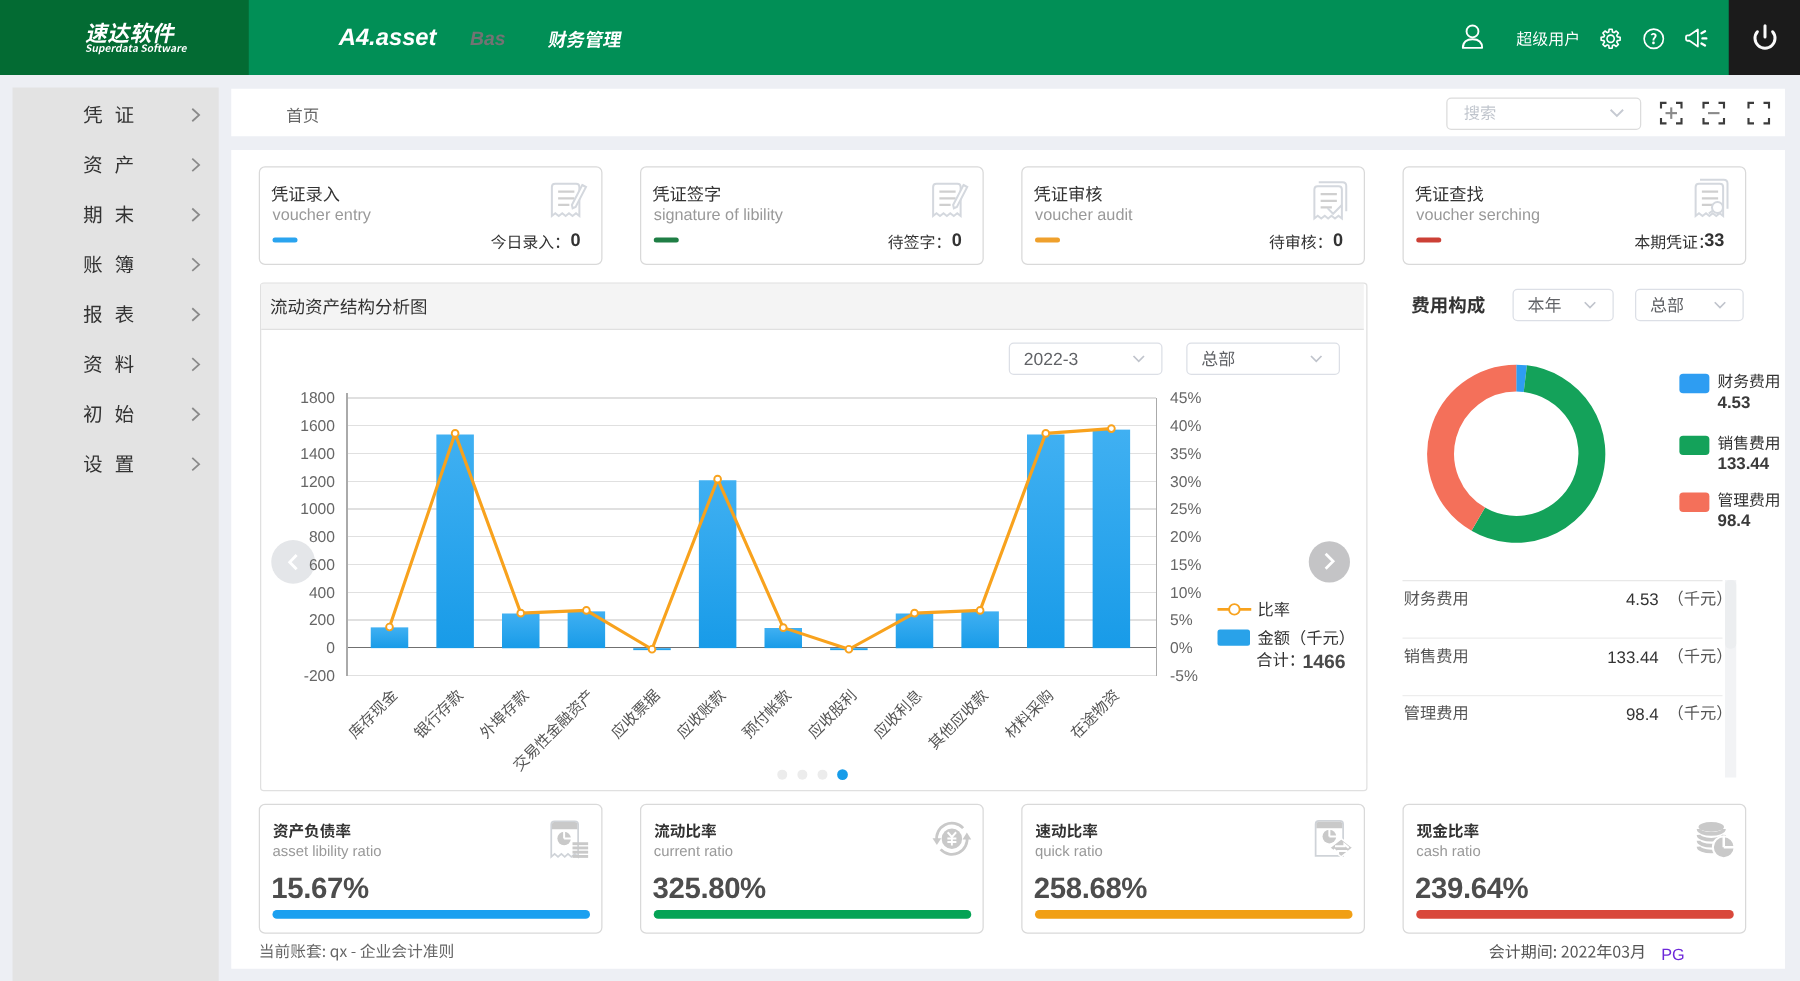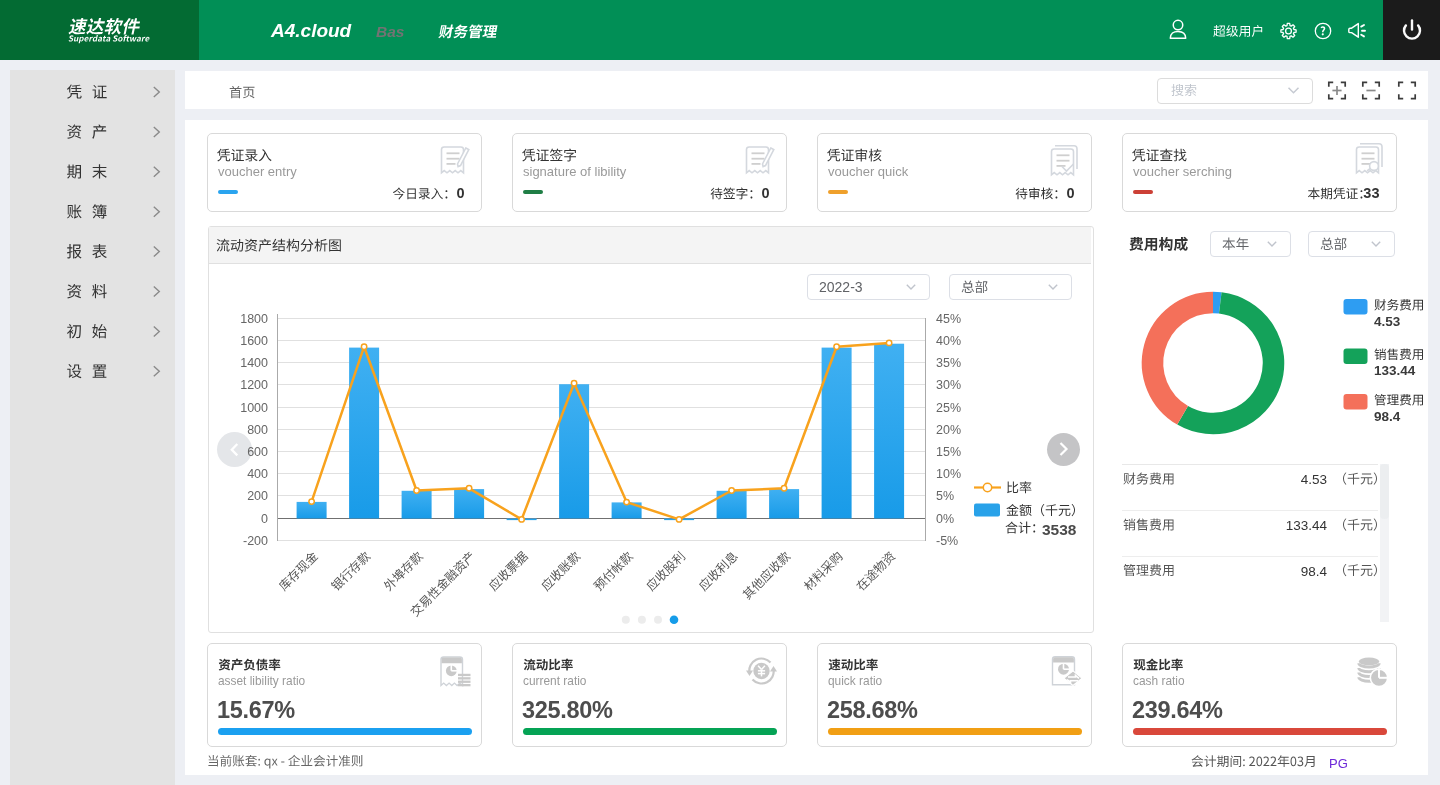--- a/index.html
+++ b/index.html
@@ -1,43 +1,43 @@
 <!DOCTYPE html>
 <html><head><meta charset="utf-8"><style>html,body{margin:0;padding:0}body{width:1440px;height:785px;position:relative;overflow:hidden;font-family:'Liberation Sans',sans-serif;background:#edeff4}</style></head><body>
 <div style="position:absolute;left:0;top:0;width:1440px;height:60px;background:#018f56"></div>
 <div style="position:absolute;left:0;top:0;width:199px;height:60px;background:#036b33"></div>
 <div style="position:absolute;left:1383px;top:0;width:57px;height:60px;background:#1b1b1b"></div>
-<div style="position:absolute;left:271px;top:20px;font:italic bold 19px 'Liberation Sans',sans-serif;color:#fff">A4.cloud</div>
+<div style="position:absolute;left:271px;top:20px;font:italic bold 19px 'Liberation Sans',sans-serif;color:#fff">A4.asset</div>
 <div style="position:absolute;left:376px;top:23px;font:italic bold 15.5px 'Liberation Sans',sans-serif;color:#737373">Bas</div>
 <div style="position:absolute;left:10px;top:70px;width:165px;height:715px;background:#e3e3e3"></div>
 <div style="position:absolute;left:185px;top:71px;width:1243px;height:38px;background:#fff"></div>
 <div style="position:absolute;left:1157px;top:77.5px;width:154px;height:24px;background:#fff;border:1px solid #dcdcdc;border-radius:4px"></div>
 <div style="position:absolute;left:185px;top:120px;width:1243px;height:655px;background:#fff"></div>
 <div style="position:absolute;left:207px;top:133px;width:273px;height:77px;border:1px solid #d9d9d9;border-radius:5px;background:#fff"></div>
 <div style="position:absolute;left:218px;top:163.5px;font:13px 'Liberation Sans',sans-serif;color:#999">voucher entry</div>
 <div style="position:absolute;left:217.5px;top:190px;width:20.5px;height:4px;border-radius:2px;background:#2aa4ef"></div>
 <div style="position:absolute;left:427px;top:185.2px;width:37.5px;text-align:right;font:bold 14.5px 'Liberation Sans',sans-serif;color:#333">0</div>
 <div style="position:absolute;left:512px;top:133px;width:273px;height:77px;border:1px solid #d9d9d9;border-radius:5px;background:#fff"></div>
 <div style="position:absolute;left:523px;top:163.5px;font:13px 'Liberation Sans',sans-serif;color:#999">signature of libility</div>
 <div style="position:absolute;left:522.5px;top:190px;width:20.5px;height:4px;border-radius:2px;background:#1f7e45"></div>
 <div style="position:absolute;left:732px;top:185.2px;width:37.5px;text-align:right;font:bold 14.5px 'Liberation Sans',sans-serif;color:#333">0</div>
 <div style="position:absolute;left:817px;top:133px;width:273px;height:77px;border:1px solid #d9d9d9;border-radius:5px;background:#fff"></div>
-<div style="position:absolute;left:828px;top:163.5px;font:13px 'Liberation Sans',sans-serif;color:#999">voucher quick</div>
+<div style="position:absolute;left:828px;top:163.5px;font:13px 'Liberation Sans',sans-serif;color:#999">voucher audit</div>
 <div style="position:absolute;left:827.5px;top:190px;width:20.5px;height:4px;border-radius:2px;background:#efa02c"></div>
 <div style="position:absolute;left:1037px;top:185.2px;width:37.5px;text-align:right;font:bold 14.5px 'Liberation Sans',sans-serif;color:#333">0</div>
 <div style="position:absolute;left:1122px;top:133px;width:273px;height:77px;border:1px solid #d9d9d9;border-radius:5px;background:#fff"></div>
 <div style="position:absolute;left:1133px;top:163.5px;font:13px 'Liberation Sans',sans-serif;color:#999">voucher serching</div>
 <div style="position:absolute;left:1132.5px;top:190px;width:20.5px;height:4px;border-radius:2px;background:#cc4036"></div>
 <div style="position:absolute;left:1342px;top:185.2px;width:37.5px;text-align:right;font:bold 14.5px 'Liberation Sans',sans-serif;color:#333">33</div>
 <div style="position:absolute;left:208px;top:226px;width:884px;height:405px;border:1px solid #e0e0e0;border-radius:3px;background:#fff"></div>
 <div style="position:absolute;left:209px;top:227px;width:882px;height:36px;background:#f4f4f4;border-bottom:1px solid #e0e0e0"></div>
 <div style="position:absolute;left:807px;top:274px;width:121px;height:24px;border:1px solid #dcdfe6;border-radius:4px;background:#fff"></div>
 <div style="position:absolute;left:819px;top:279px;font:14px 'Liberation Sans',sans-serif;color:#606266">2022-3</div>
 <div style="position:absolute;left:949px;top:274px;width:121px;height:24px;border:1px solid #dcdfe6;border-radius:4px;background:#fff"></div>
-<div style="position:absolute;left:1042px;top:521px;font:bold 15.5px 'Liberation Sans',sans-serif;color:#4a4a4a">3538</div>
+<div style="position:absolute;left:1042px;top:521px;font:bold 15.5px 'Liberation Sans',sans-serif;color:#4a4a4a">1466</div>
 <div style="position:absolute;left:217px;top:432px;width:35px;height:35px;border-radius:50%;background:#e4e6e9"></div>
 <div style="position:absolute;left:1047px;top:432.5px;width:33px;height:33px;border-radius:50%;background:#c4c4c6"></div>
 <div style="position:absolute;left:1210px;top:231px;width:79px;height:24px;border:1px solid #dcdfe6;border-radius:4px;background:#fff"></div>
 <div style="position:absolute;left:1308px;top:231px;width:85px;height:24px;border:1px solid #dcdfe6;border-radius:4px;background:#fff"></div>
 <div style="position:absolute;left:1374px;top:313.5px;font:bold 13.5px 'Liberation Sans',sans-serif;color:#3a3a3a">4.53</div>
 <div style="position:absolute;left:1374px;top:363.0px;font:bold 13.5px 'Liberation Sans',sans-serif;color:#3a3a3a">133.44</div>
 <div style="position:absolute;left:1374px;top:408.5px;font:bold 13.5px 'Liberation Sans',sans-serif;color:#3a3a3a">98.4</div>
 <div style="position:absolute;left:1122px;top:464px;width:256px;height:1px;background:#e8e8e8"></div>
 <div style="position:absolute;left:1258px;top:472.0px;width:69px;text-align:right;font:13.5px 'Liberation Sans',sans-serif;color:#333">4.53</div>
 <div style="position:absolute;left:1258px;top:518.0px;width:69px;text-align:right;font:13.5px 'Liberation Sans',sans-serif;color:#333">133.44</div>

